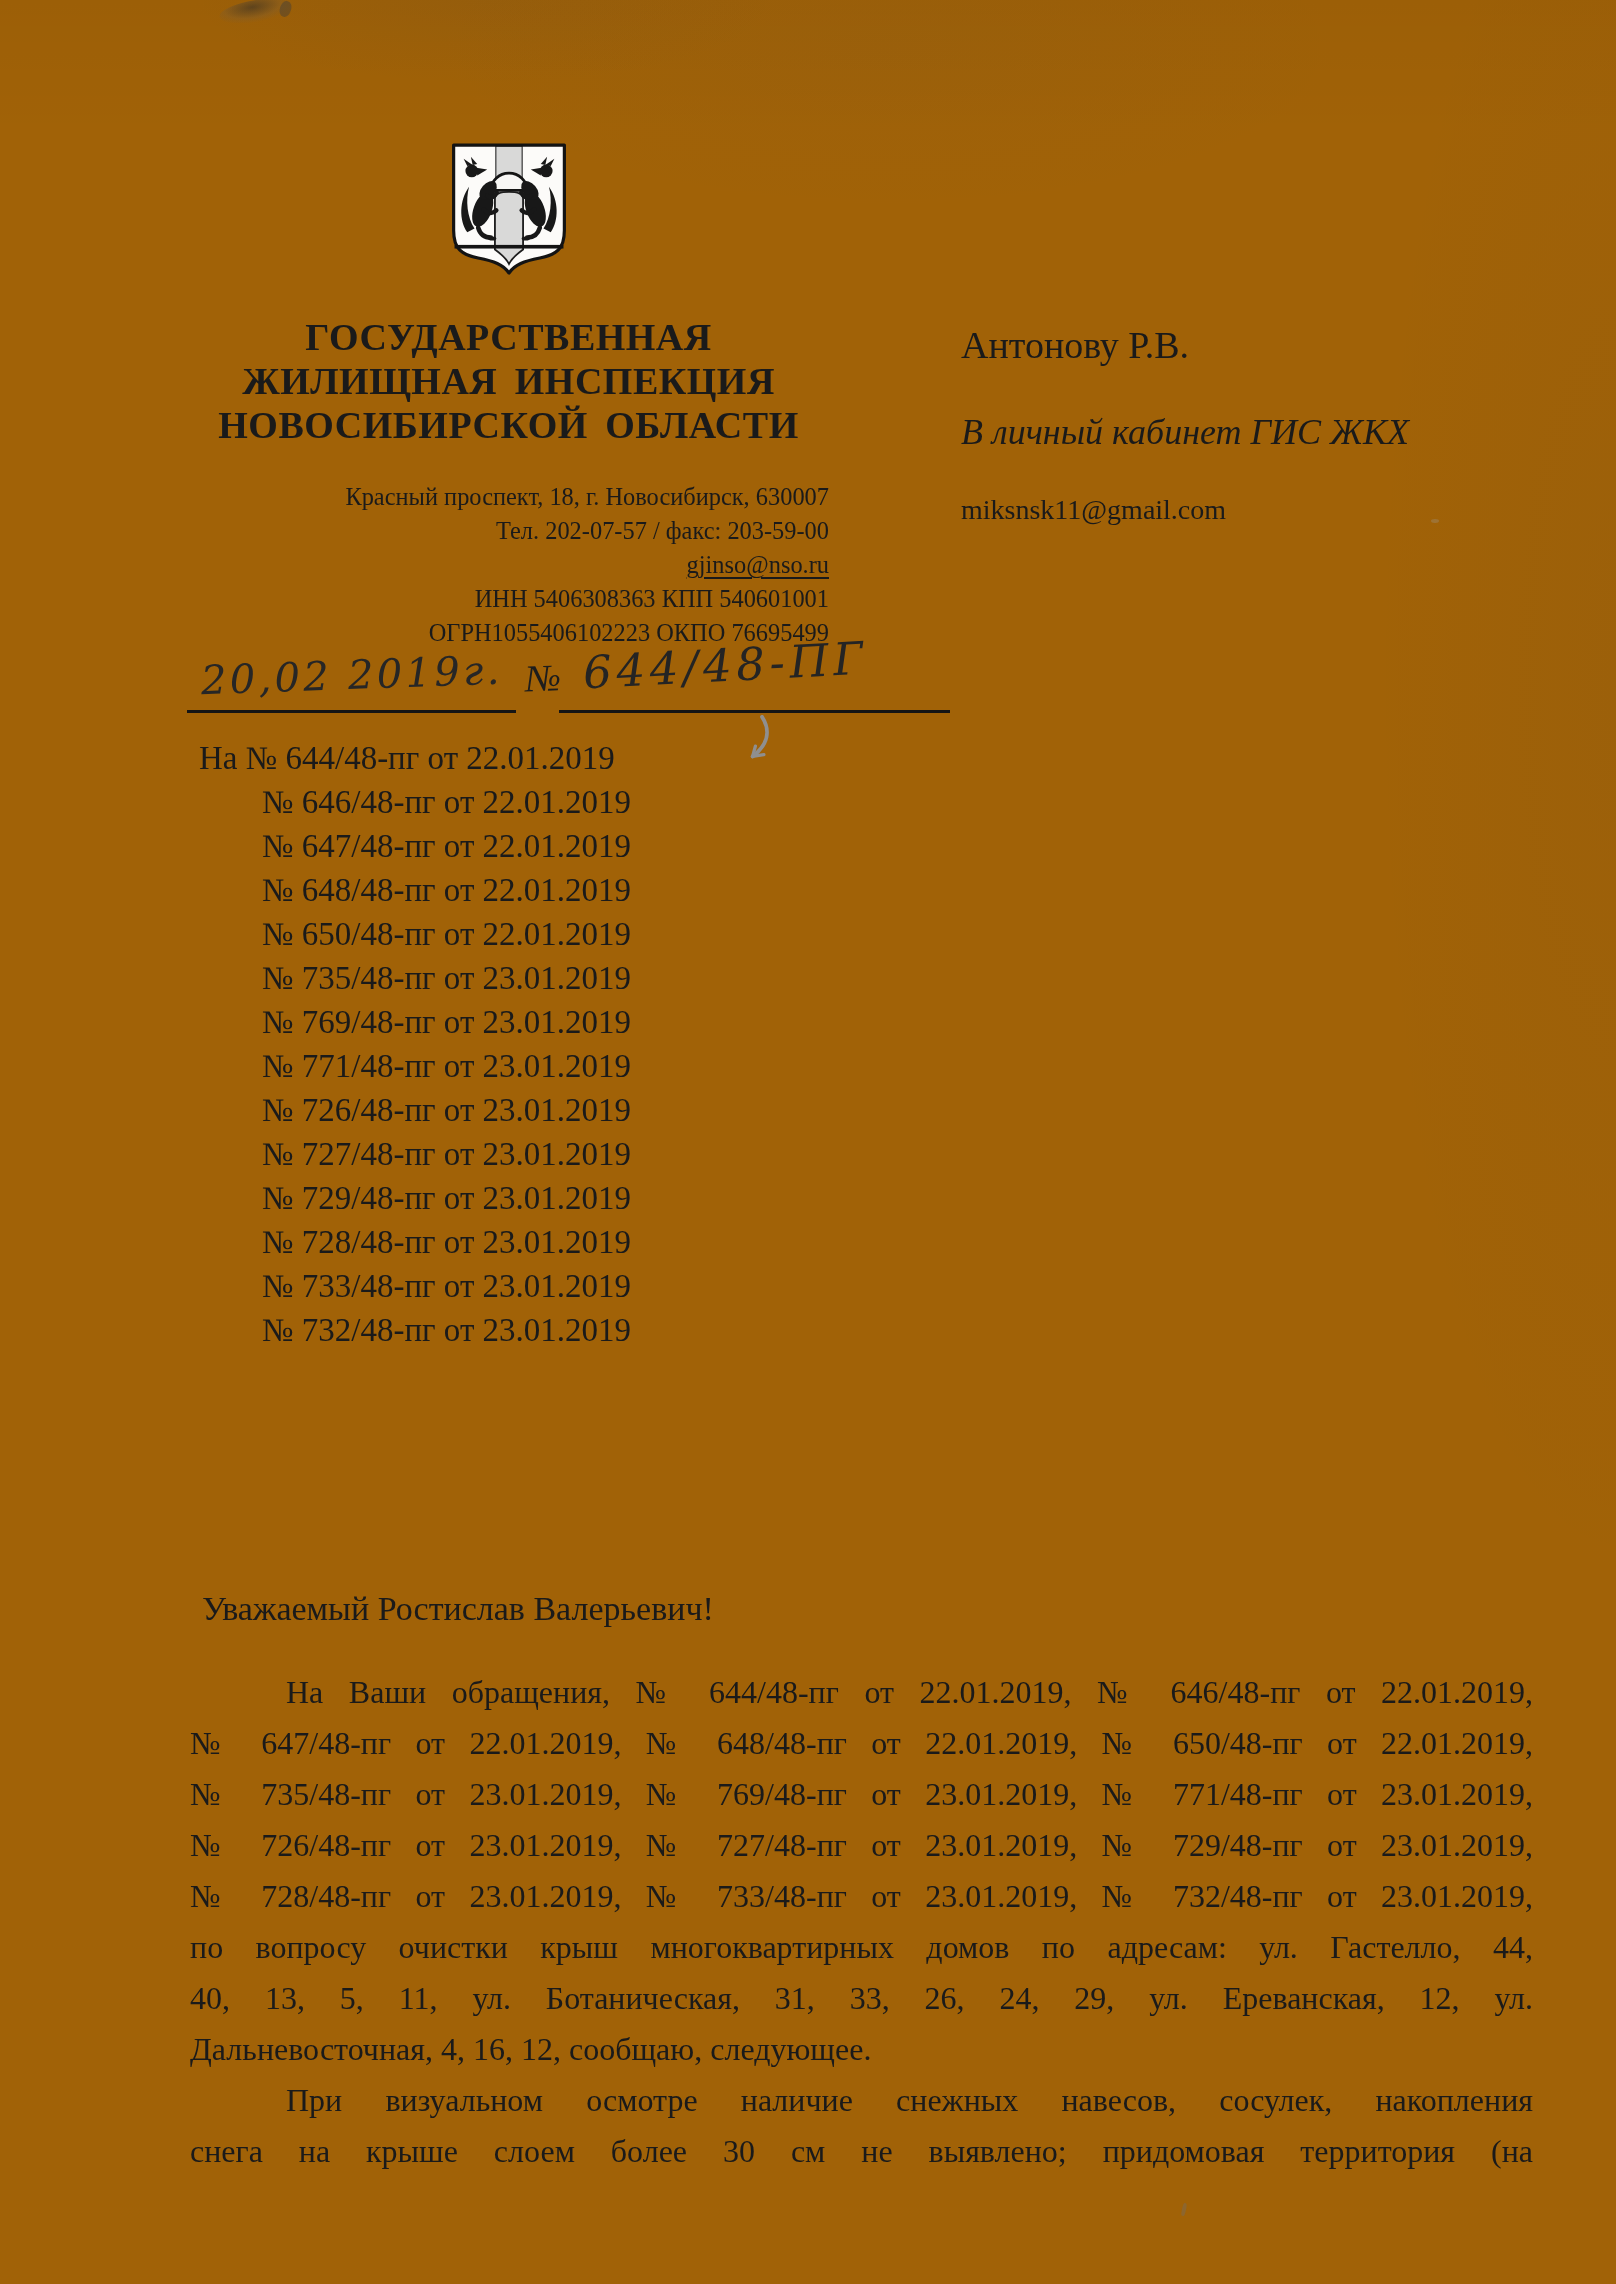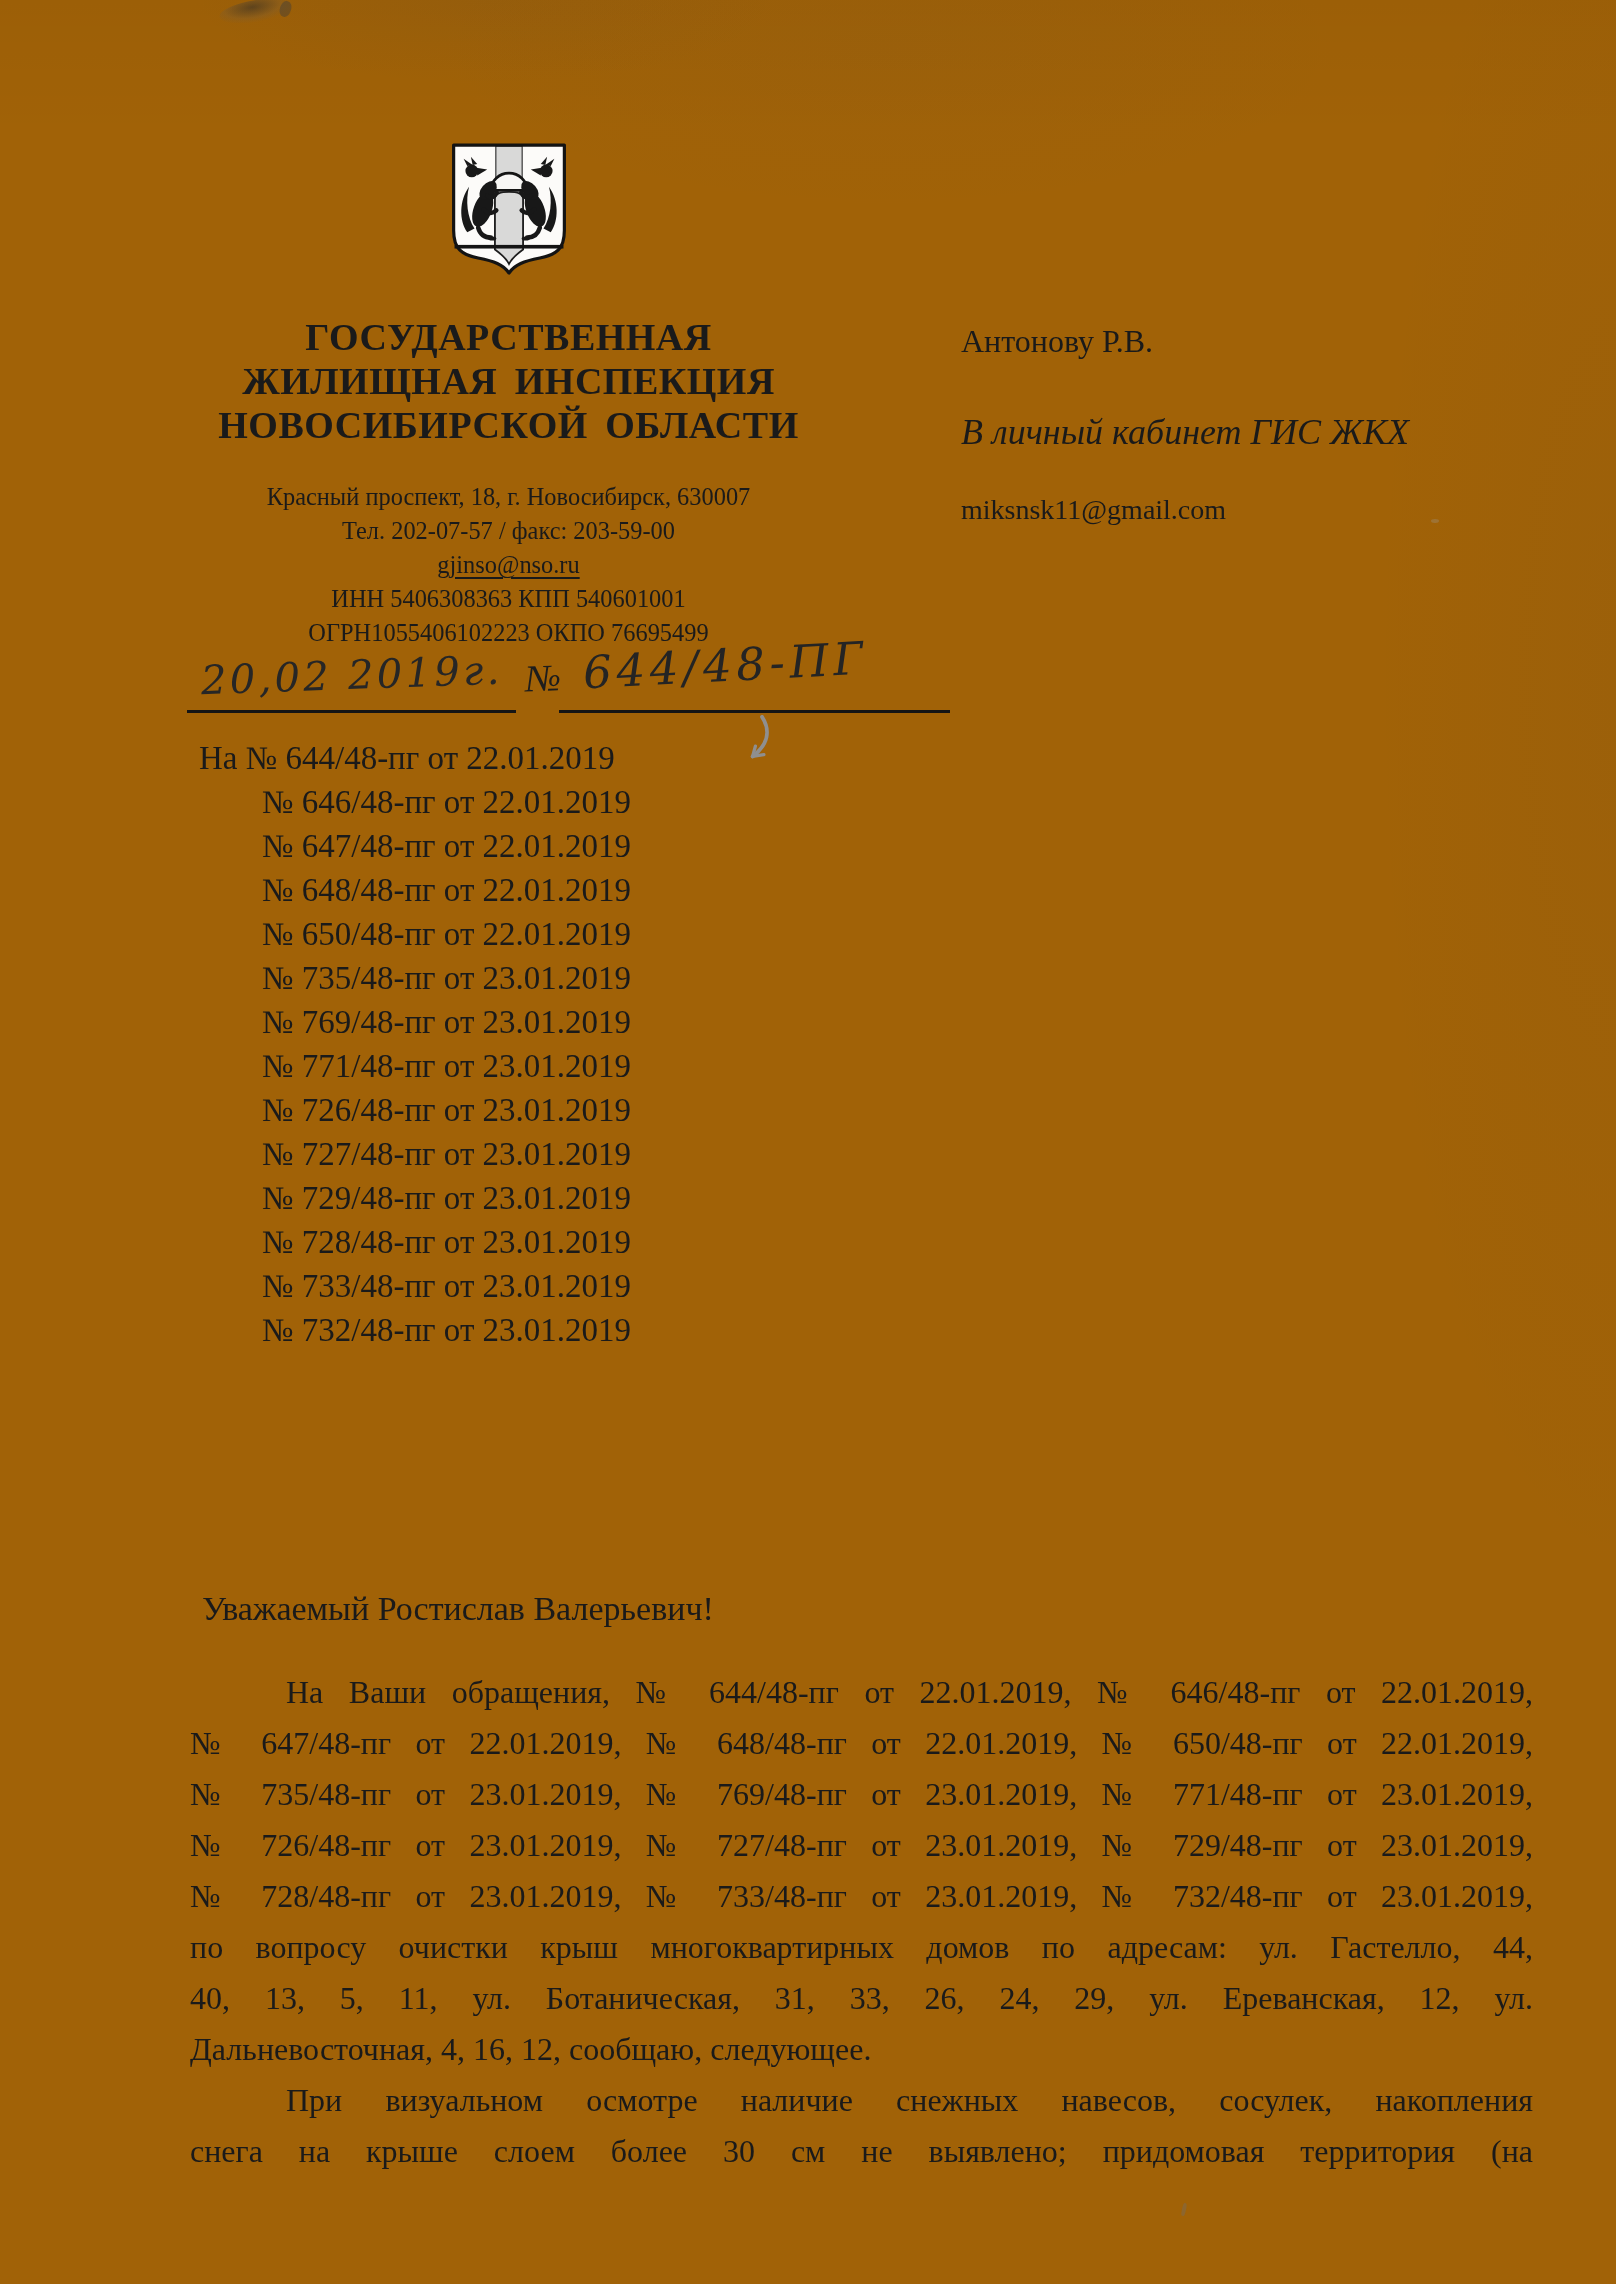--- a/index.html
+++ b/index.html
@@ -43,21 +43,21 @@
   .emblem { position: absolute; left: 450px; top: 141px; }
   
   .org-name {
     position: absolute; left: 188px; top: 315px; width: 641px;
     text-align: center; font-weight: bold;
     font-size: 38px; line-height: 44px;
     letter-spacing: 0.5px; word-spacing: 7.5px;
   }
   .sender-details {
     position: absolute; left: 188px; top: 480px; width: 641px;
-    text-align: center; font-size: 24.4px; line-height: 34px;
+    text-align: right; font-size: 24.4px; line-height: 34px;
   }
   .sender-email-text { text-decoration: underline; text-underline-offset: 4.2px; text-decoration-thickness: 1.9px; }
   
   .reg-date {
     position: absolute; left: 201px; top: 652px;
     font-size: 40px; font-style: italic; letter-spacing: 3.3px;
     color: #262626; transform: rotate(-2deg);
     font-family: "DejaVu Serif", serif; white-space: nowrap;
   }
   .reg-line1 { position: absolute; left: 187px; top: 710px; width: 329px; height: 3.3px; background: #151515; }
@@ -74,21 +74,21 @@
   .reg-line2 { position: absolute; left: 559px; top: 710px; width: 391px; height: 3.3px; background: #151515; }
   .reg-squiggle { position: absolute; left: 728px; top: 715px; }
   
   .refs {
     position: absolute; left: 199px; top: 728px;
     font-size: 33px; line-height: 44px; white-space: nowrap; margin-top: 8px;
   }
   .ref-line { padding-left: 63px; }
   .ref-line.first { padding-left: 0; }
   
-  .recipient-name   { position: absolute; left: 961px; top: 323px;  font-size: 32px; white-space: nowrap; }
+  .recipient-name   { position: absolute; left: 961px; top: 323px;  font-size: 38px; white-space: nowrap; }
   .recipient-channel{ position: absolute; left: 961px; top: 411px;  font-size: 36px; white-space: nowrap; font-style: italic; }
   .recipient-email  { position: absolute; left: 961px; top: 494px; font-size: 28px; white-space: nowrap; }
   
   .subject { position: absolute; left: 198px; top: 1455px; font-size: 36px; white-space: nowrap; }
   .salutation {
     position: absolute; left: 174px; top: 1590px; width: 1343px;
     text-align: left; font-size: 34px; padding-left: 28px; box-sizing: border-box;
   }
   .body-block {
     position: absolute; left: 190px; top: 1667px; width: 1343px;

